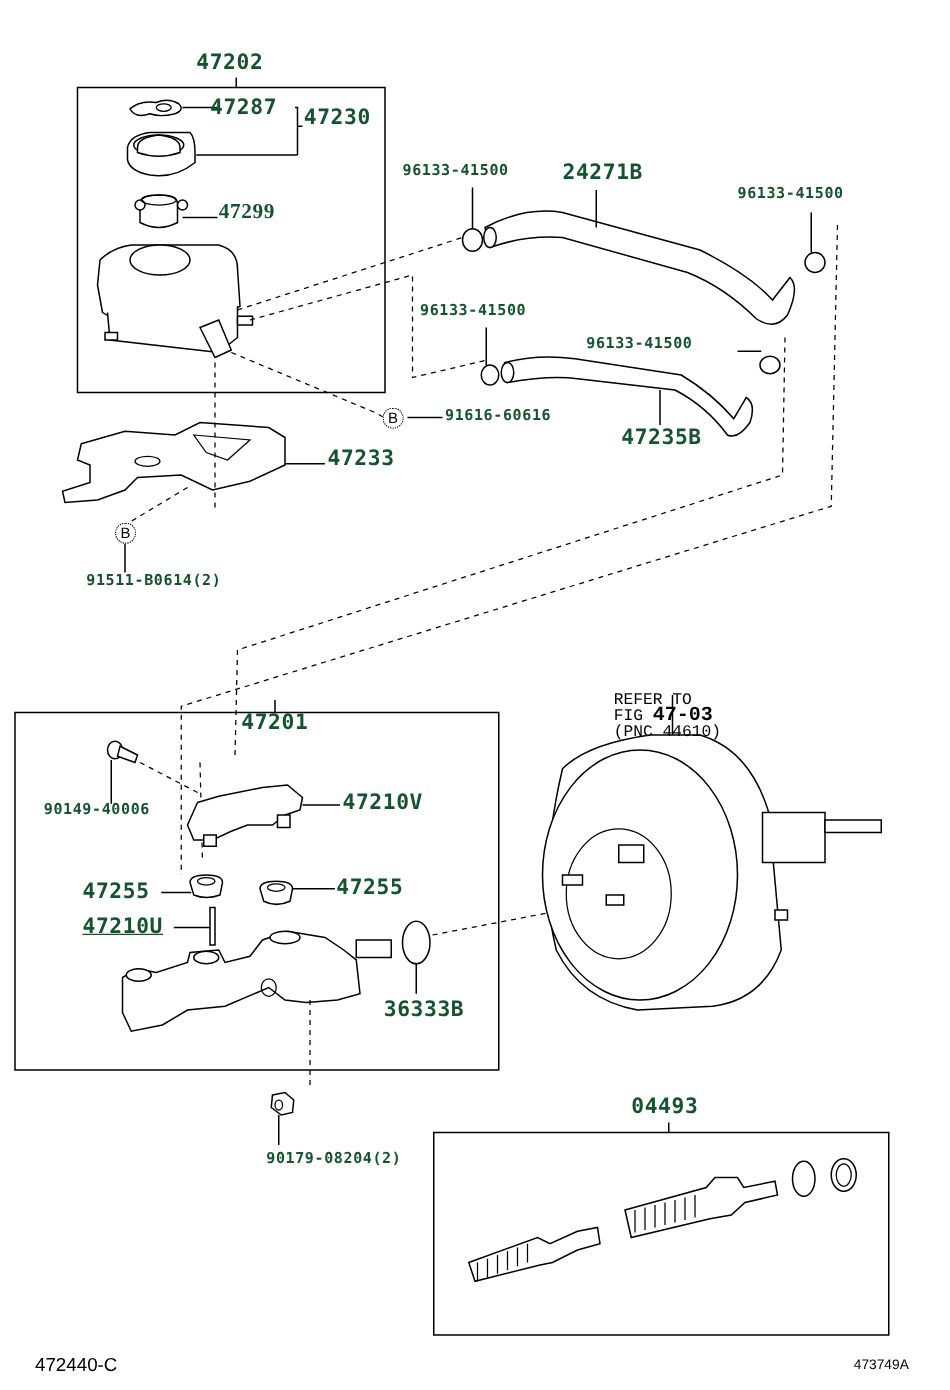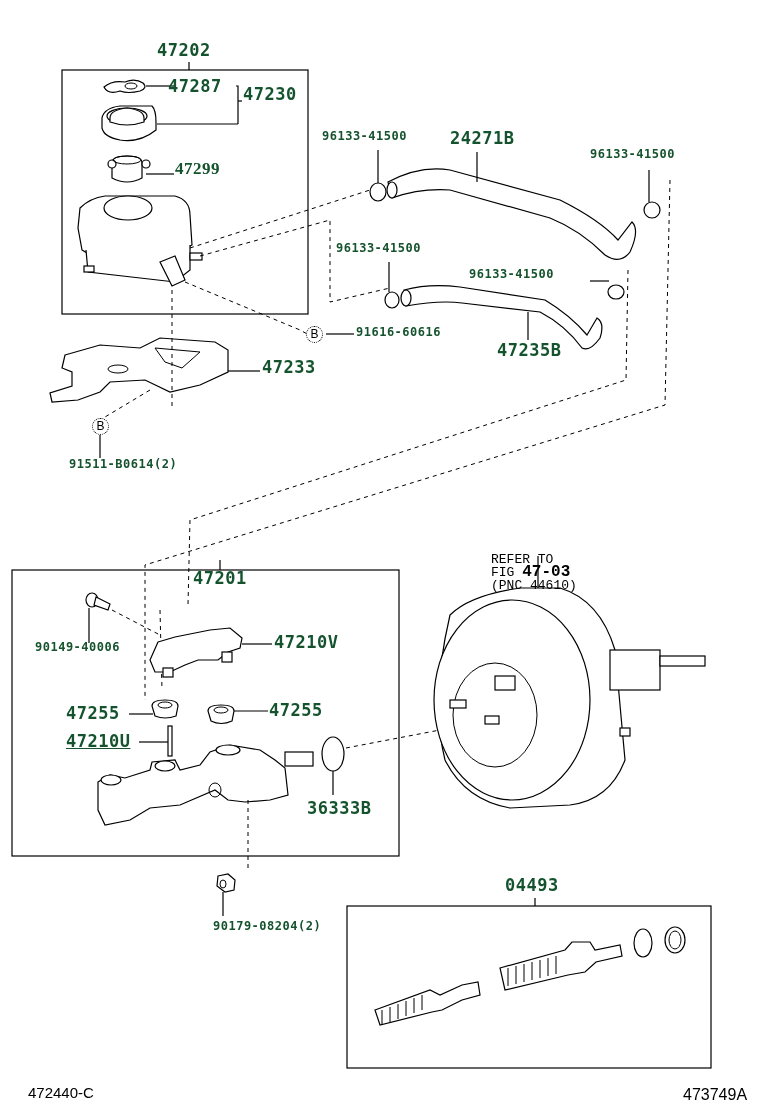--- a/index.html
+++ b/index.html
@@ -3,21 +3,21 @@
 <meta charset="utf-8">
 <style>
   html, body { margin:0; padding:0; background:#ffffff; }
   body { width:760px; height:1112px; position:relative; overflow:hidden; font-family:"DejaVu Sans Mono", monospace; color:#000; }
   #diagram { position:absolute; left:0; top:0; width:760px; height:1112px; }
   .lbl { position:absolute; font-family:"DejaVu Sans Mono", "Liberation Mono", monospace; font-weight:bold; font-size:17px; letter-spacing:0.5px; line-height:1; white-space:nowrap; color:#14532d; }
   .lbl.sm { font-size:12px; }
   .note { position:absolute; font-family:"Liberation Mono", "DejaVu Sans Mono", monospace; font-size:13px; line-height:13px; white-space:pre; color:#000; }
   .note b { font-size:16px; }
   .foot { position:absolute; font-family:"Liberation Sans", sans-serif; font-size:15px; color:#000; }
-  .foot.small { font-size:16px; }
+  .foot.small { font-size:11px; }
   .circB { position:absolute; width:15px; height:15px; border:1px dotted #000; border-radius:50%; font-family:"Liberation Sans", sans-serif; font-size:12px; line-height:15px; text-align:center; background:#fff; }
   svg .part { fill:#fff; stroke:#000; stroke-width:1.2; }
   svg .thin { fill:none; stroke:#000; stroke-width:1; }
   svg .dash { fill:none; stroke:#000; stroke-width:1; stroke-dasharray:4 4; }
   svg .box { fill:none; stroke:#000; stroke-width:1.2; }
   svg .lead { fill:none; stroke:#000; stroke-width:1.2; }
 </style>
 </head>
 <body>
 

